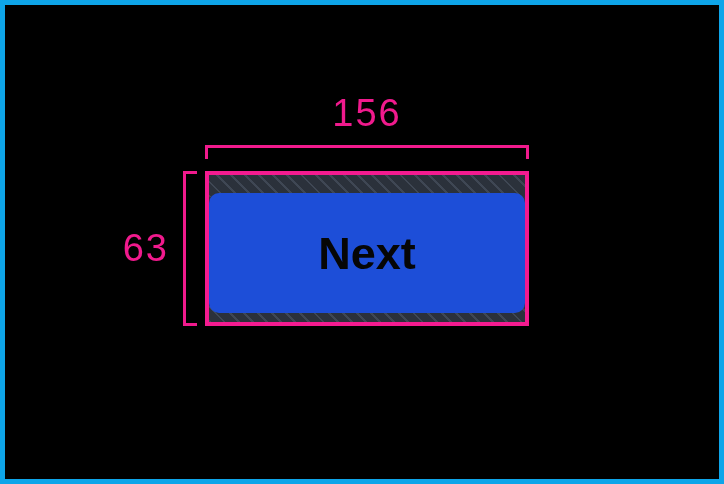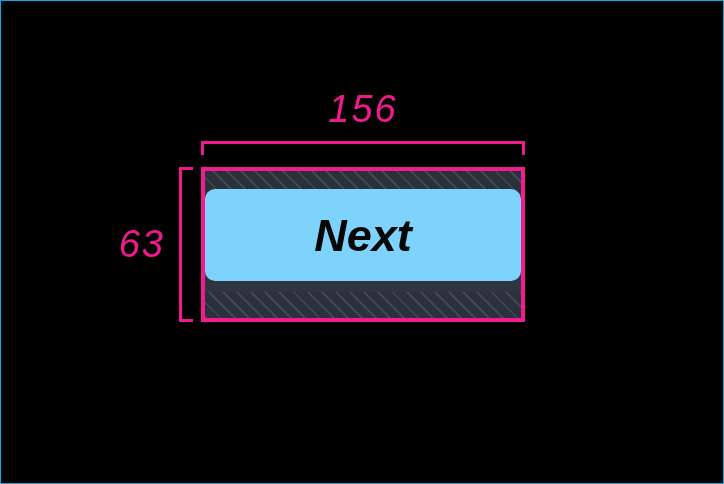--- a/index.html
+++ b/index.html
@@ -13,23 +13,22 @@
     overflow: hidden;
     font-family: "Liberation Sans", sans-serif;
   }
 
   #screen {
     position: relative;
     width: 724px;
     height: 484px;
     background: #000000;
     box-sizing: border-box;
-    border: 1px solid #0ea5e9;
+    border: 5px solid #0ea5e9;
     overflow: hidden;
-    font-style: italic;
   }
 
   
   #width-label {
     position: absolute;
     left: 200px;
     top: 86px;
     width: 324px;
     text-align: center;
     color: #f01a8d;
@@ -120,22 +119,22 @@
     bottom: 0;
     height: 26px;
   }
 
   
   #next-button {
     position: absolute;
     left: 0px;
     top: 18px;
     width: 316px;
-    height: 92px;
-    background: #7dd3fc;
+    height: 120px;
+    background: #1d4ed8;
     border-radius: 10px;
     display: flex;
     align-items: center;
     justify-content: center;
     box-sizing: border-box;
   }
   #next-button-label {
     color: #060606;
     font-size: 45px;
     font-weight: bold;

